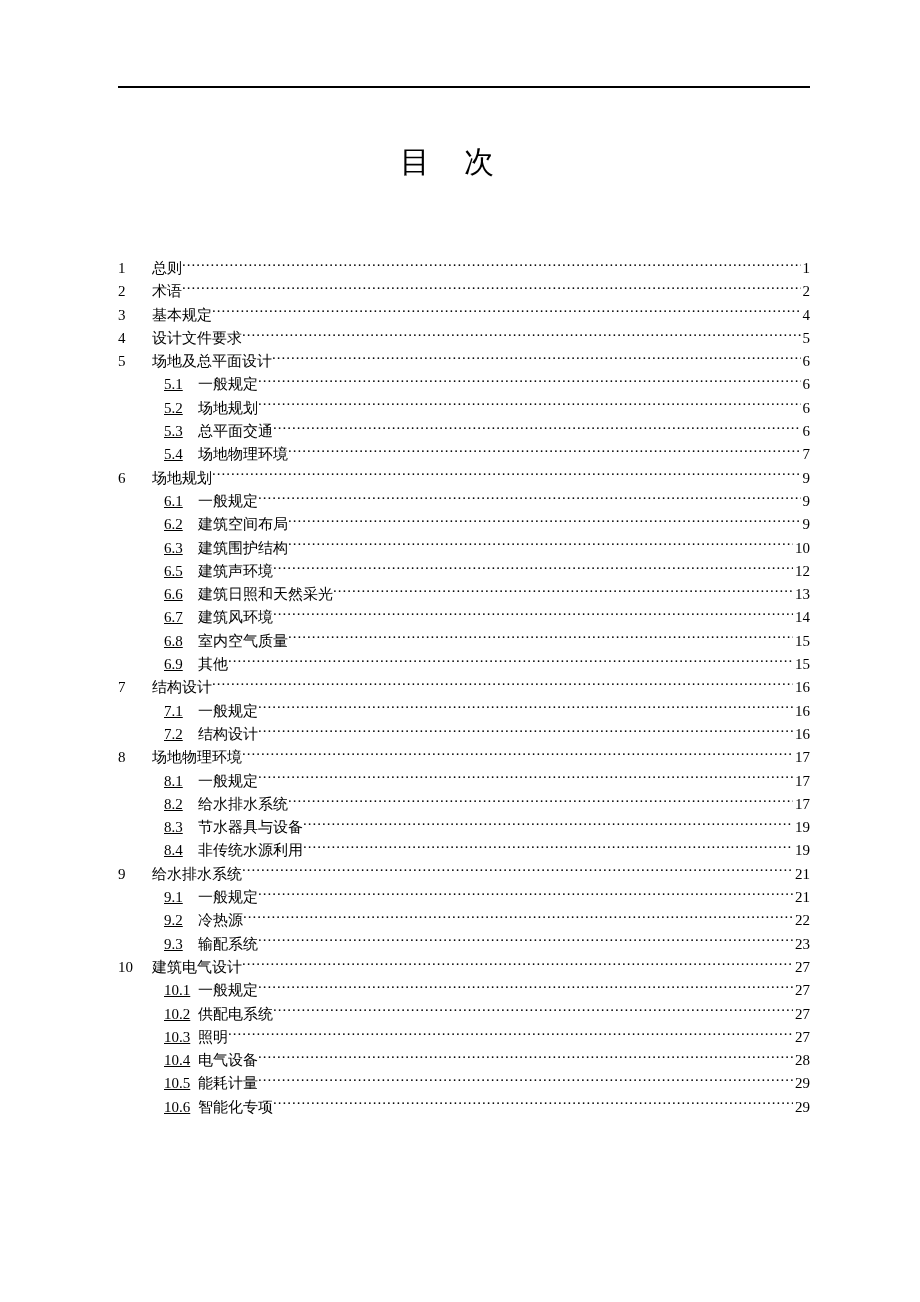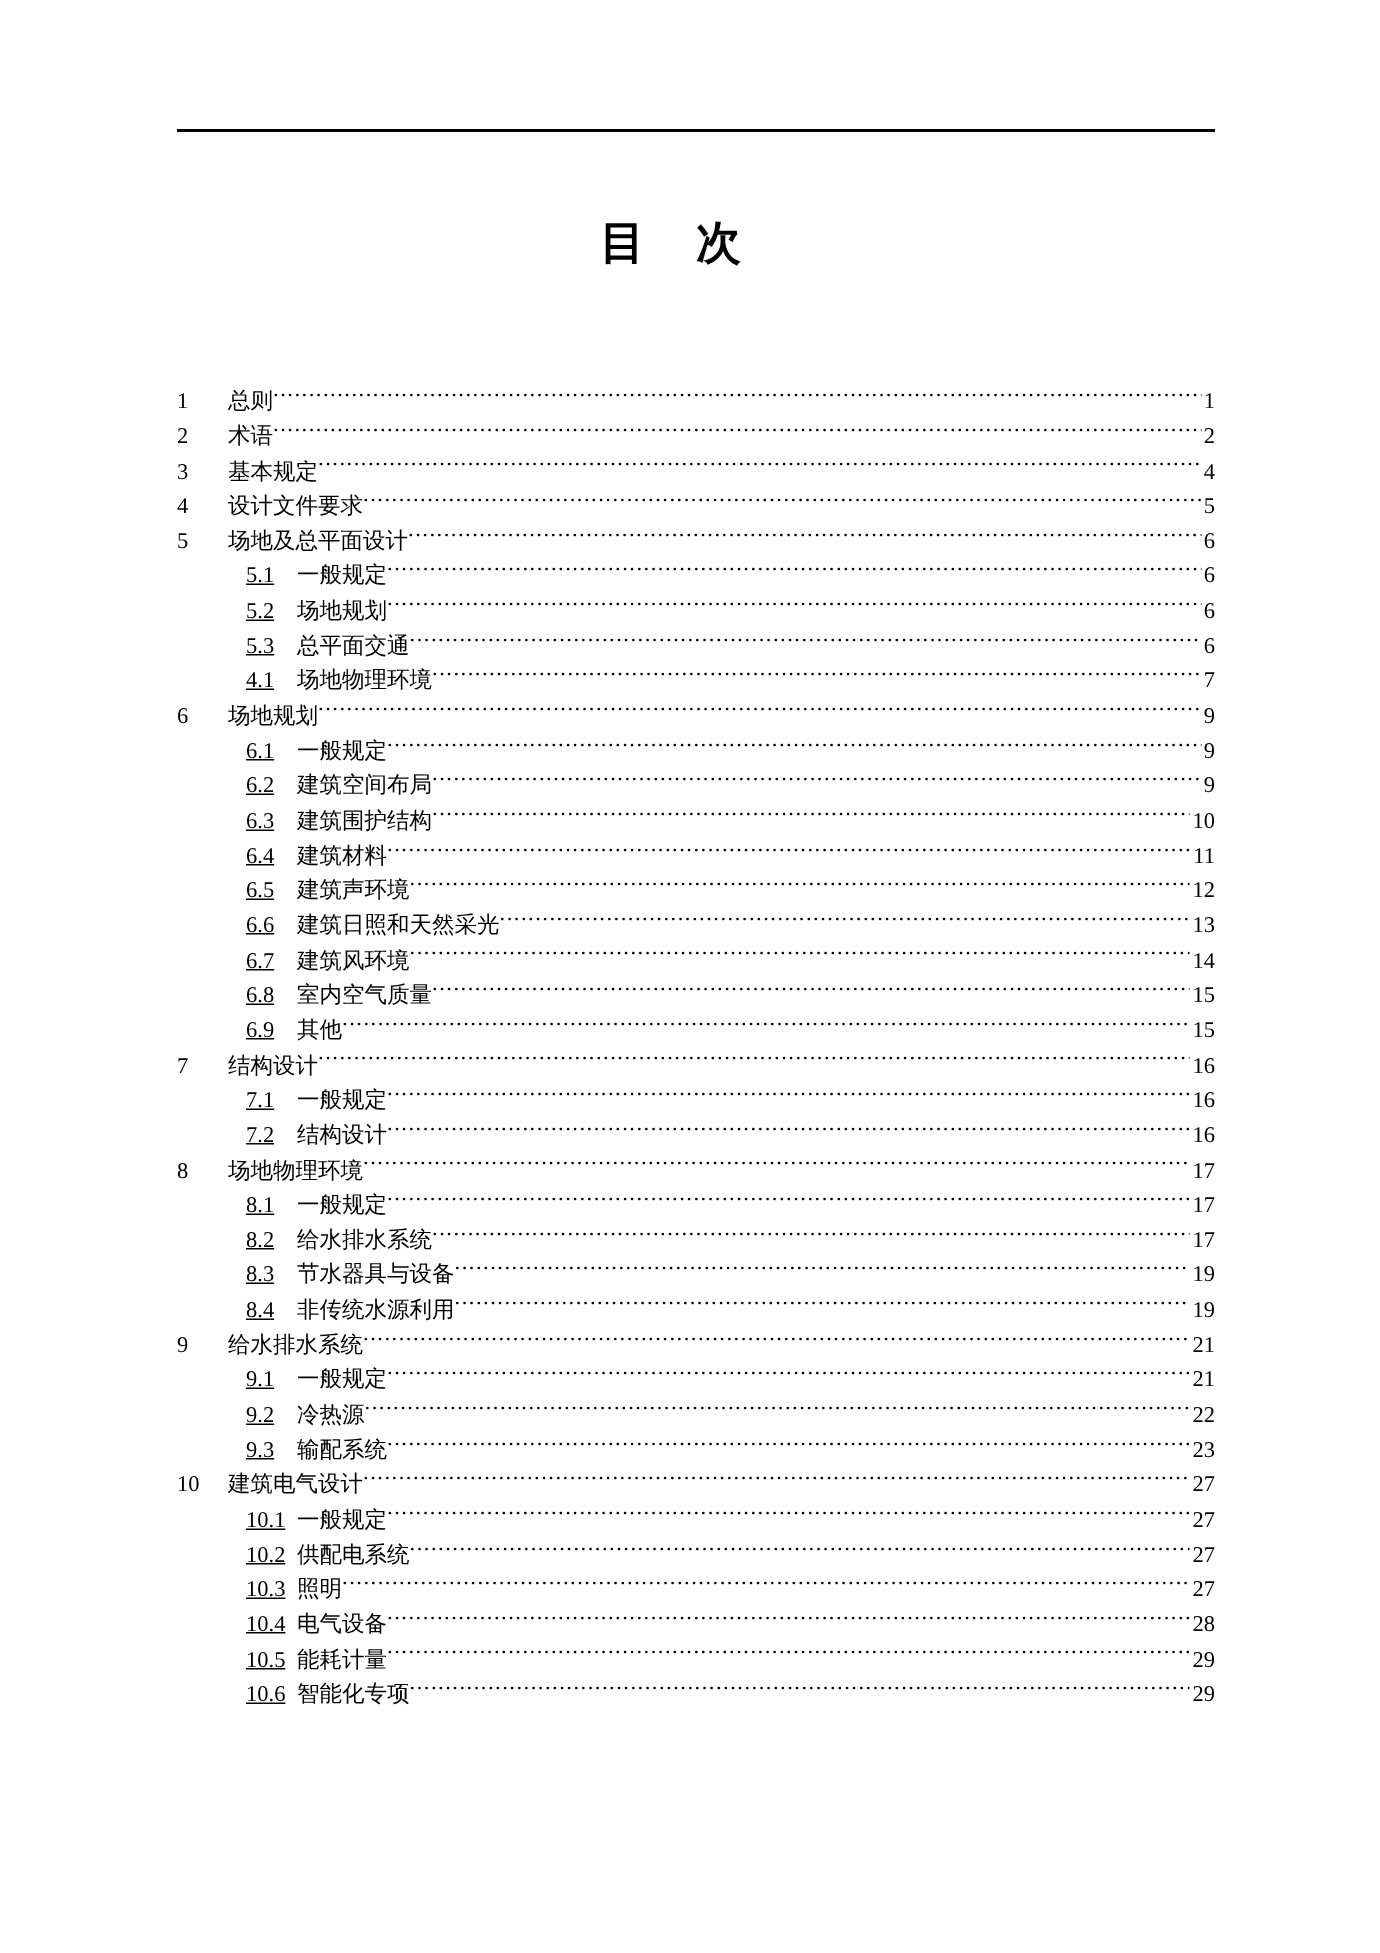--- a/index.html
+++ b/index.html
@@ -19,21 +19,21 @@
   }
   .rule {
     border-top: 2px solid #000;
     margin: 0 0 54px 0;
   }
   .title {
     text-align: center;
     font-size: 30px;
     letter-spacing: 34px;
     margin: 0 0 74px 0;
-    font-weight: bold;
+    font-weight: normal;
   }
   .toc {
     font-size: 15px;
     line-height: 23.3px;
   }
   .row {
     display: flex;
     align-items: baseline;
     white-space: nowrap;
     overflow: hidden;
@@ -129,21 +129,21 @@
       </div>
       <div class="row sub">
         <span class="indent"></span>
         <span class="num">5.3</span>
         <span class="label">总平面交通</span>
         <span class="leader"></span>
         <span class="page-no">6</span>
       </div>
       <div class="row sub">
         <span class="indent"></span>
-        <span class="num">4.1</span>
+        <span class="num">5.4</span>
         <span class="label">场地物理环境</span>
         <span class="leader"></span>
         <span class="page-no">7</span>
       </div>
       <div class="row">
         <span class="num">6</span>
         <span class="label">场地规划</span>
         <span class="leader"></span>
         <span class="page-no">9</span>
       </div>
@@ -160,27 +160,20 @@
         <span class="label">建筑空间布局</span>
         <span class="leader"></span>
         <span class="page-no">9</span>
       </div>
       <div class="row sub">
         <span class="indent"></span>
         <span class="num">6.3</span>
         <span class="label">建筑围护结构</span>
         <span class="leader"></span>
         <span class="page-no">10</span>
-      </div>
-      <div class="row sub">
-        <span class="indent"></span>
-        <span class="num">6.4</span>
-        <span class="label">建筑材料</span>
-        <span class="leader"></span>
-        <span class="page-no">11</span>
       </div>
       <div class="row sub">
         <span class="indent"></span>
         <span class="num">6.5</span>
         <span class="label">建筑声环境</span>
         <span class="leader"></span>
         <span class="page-no">12</span>
       </div>
       <div class="row sub">
         <span class="indent"></span>

